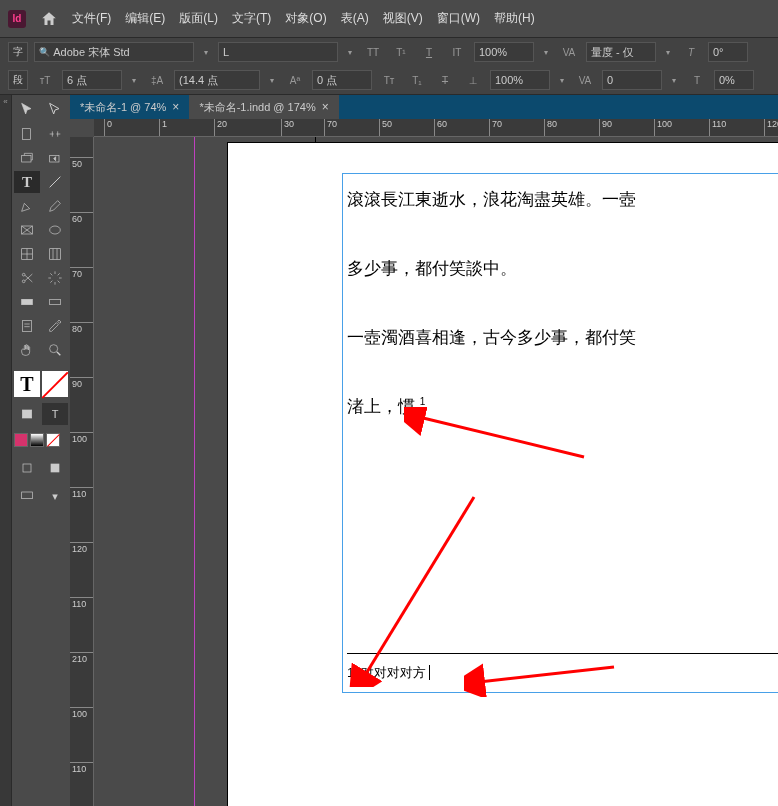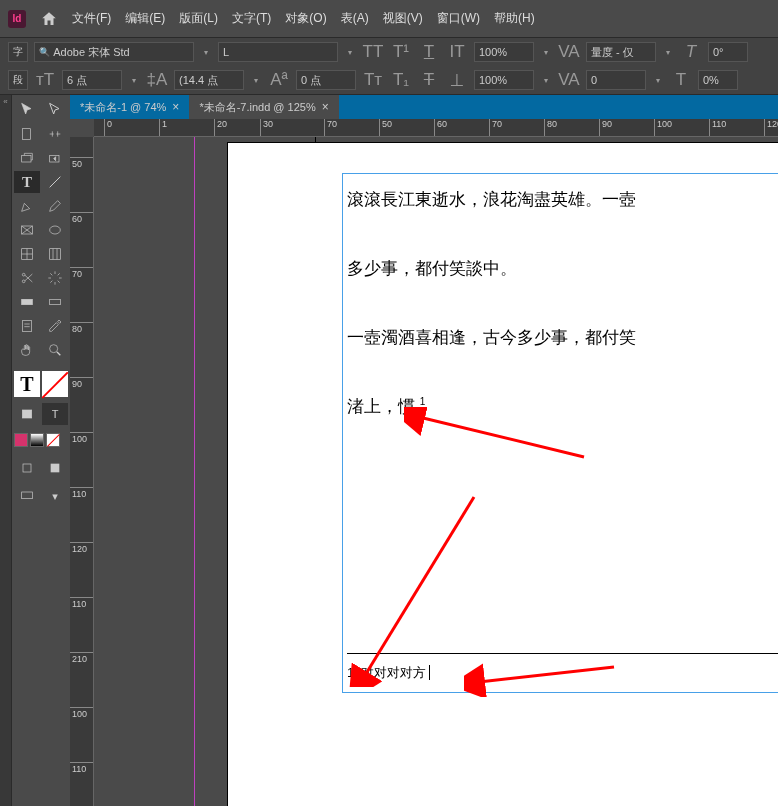--- a/index.html
+++ b/index.html
@@ -8,36 +8,36 @@
 .id-badge{width:18px;height:18px;background:#4a1832;border-radius:3px;display:flex;align-items:center;justify-content:center;color:#ff3e8e;font-weight:bold;font-size:10px}
 .home-icon{width:18px;height:18px;fill:#ccc}
 .menu-item{color:#ddd;cursor:pointer;font-size:12px}
 .control-panel{background:#424242;border-bottom:1px solid #2a2a2a}
 .ctrl-row{display:flex;align-items:center;padding:3px 8px;gap:6px;height:28px}
 .ctrl-btn{width:20px;height:20px;background:#3a3a3a;border:1px solid #555;display:flex;align-items:center;justify-content:center;color:#ccc;font-size:10px}
 .ctrl-select{background:#3a3a3a;border:1px solid #555;color:#ccc;height:20px;display:flex;align-items:center;padding:0 4px;font-size:11px}
 .ctrl-select.font{width:160px}
 .ctrl-select.style{width:120px}
 .ctrl-select.num{width:60px}
-.ctrl-icon{width:22px;height:20px;display:flex;align-items:center;justify-content:center;color:#999;font-size:17px}
+.ctrl-icon{width:22px;height:20px;display:flex;align-items:center;justify-content:center;color:#999;font-size:10px}
 .chev{width:12px;font-size:8px;color:#999;text-align:center}
 .workspace{display:flex;height:740px}
 .sidebar-strip{width:12px;background:#383838;border-right:1px solid #2a2a2a}
 .toolbox{width:58px;background:#4a4a4a;padding:4px 2px;display:flex;flex-direction:column;gap:2px}
 .tool-row{display:flex;gap:2px}
 .tool{width:26px;height:22px;display:flex;align-items:center;justify-content:center;color:#ccc;position:relative}
 .tool.active{background:#2a2a2a}
 .tool svg{width:16px;height:16px;fill:#ccc;stroke:#ccc}
 .tool-T{font-size:15px;font-weight:bold;font-family:serif}
 .big-T{width:26px;height:26px;background:#fff;color:#000;font-size:20px;font-weight:bold;font-family:serif;display:flex;align-items:center;justify-content:center}
 .big-slash{width:26px;height:26px;background:#fff;position:relative}
 .big-slash::after{content:"";position:absolute;width:140%;height:2px;background:red;top:50%;left:-20%;transform:rotate(-45deg)}
 .color-swatch{width:14px;height:14px;display:inline-block;border:1px solid #666}
 .doc-area{flex:1;display:flex;flex-direction:column;background:#4a4a4a}
-.tabs{display:flex;height:24px;background:#0369a1;align-items:flex-start}
+.tabs{display:flex;height:24px;background:#0c4a6e;align-items:flex-start}
 .tab{padding:0 10px;height:24px;display:flex;align-items:center;gap:6px;color:#ccc;font-size:11px}
 .tab.active{background:#4a4a4a}
 .tab-close{color:#ccc;font-size:12px}
 .ruler-h{height:18px;background:#3a3a3a;border-bottom:1px solid #666;position:relative;margin-left:24px;overflow:hidden}
 .ruler-h .tick{position:absolute;top:0;font-size:9px;color:#ccc;border-left:1px solid #888;height:18px;padding-left:2px}
 .canvas-wrap{flex:1;display:flex;overflow:hidden}
 .ruler-v{width:24px;background:#3a3a3a;border-right:1px solid #666;position:relative;overflow:hidden}
 .ruler-v .tick{position:absolute;left:0;font-size:9px;color:#ccc;border-top:1px solid #888;width:24px;padding-top:1px;padding-left:2px}
 .canvas{flex:1;background:#4a4a4a;position:relative;overflow:hidden}
 .guide-v{position:absolute;top:0;bottom:0;width:1px;background:#c040c0}
@@ -90,21 +90,21 @@
       </div>
   <div class="ctrl-select num" style="width:40px">0°</div>
 </div>
 
 <div class="ctrl-row">
   <div class="ctrl-btn">段</div>
   <div class="ctrl-icon">тT</div>
   <div class="ctrl-select num">6 点</div>
       <span class="chev">▾</span>
   <div class="ctrl-icon">‡A</div>
-  <div class="ctrl-select num" style="width:70px">(14.4 点</div>
+  <div class="ctrl-select num" style="width:86px">(14.4 点</div>
       <span class="chev">▾</span>
   <div class="ctrl-icon">Aª</div>
   <div class="ctrl-select num">0 点</div>
   <div class="ctrl-icon">Tт</div>
   <div class="ctrl-icon">T₁</div>
   <div class="ctrl-icon">
         <s>T</s>
       </div>
   <div class="ctrl-icon">⊥</div>
   <div class="ctrl-select num">100%</div>
@@ -306,30 +306,30 @@
     </div>
   </div>
 
   <div class="doc-area">
     <div class="tabs">
       <div class="tab">
           <span>*未命名-1 @ 74%</span>
           <span class="tab-close">×</span>
         </div>
       <div class="tab active">
-          <span>*未命名-7.indd @ 125%</span>
+          <span>*未命名-1.indd @ 174%</span>
           <span class="tab-close">×</span>
         </div>
     </div>
 
     <div class="ruler-h">
       <div class="tick" style="left:10px">0</div>
       <div class="tick" style="left:65px">1</div>
       <div class="tick" style="left:120px">20</div>
-      <div class="tick" style="left:166px">30</div>
+      <div class="tick" style="left:187px">30</div>
       <div class="tick" style="left:230px">70</div>
       <div class="tick" style="left:285px">50</div>
       <div class="tick" style="left:340px">60</div>
       <div class="tick" style="left:395px">70</div>
       <div class="tick" style="left:450px">80</div>
       <div class="tick" style="left:505px">90</div>
       <div class="tick" style="left:560px">100</div>
       <div class="tick" style="left:615px">110</div>
       <div class="tick" style="left:670px">120</div>
     </div>

